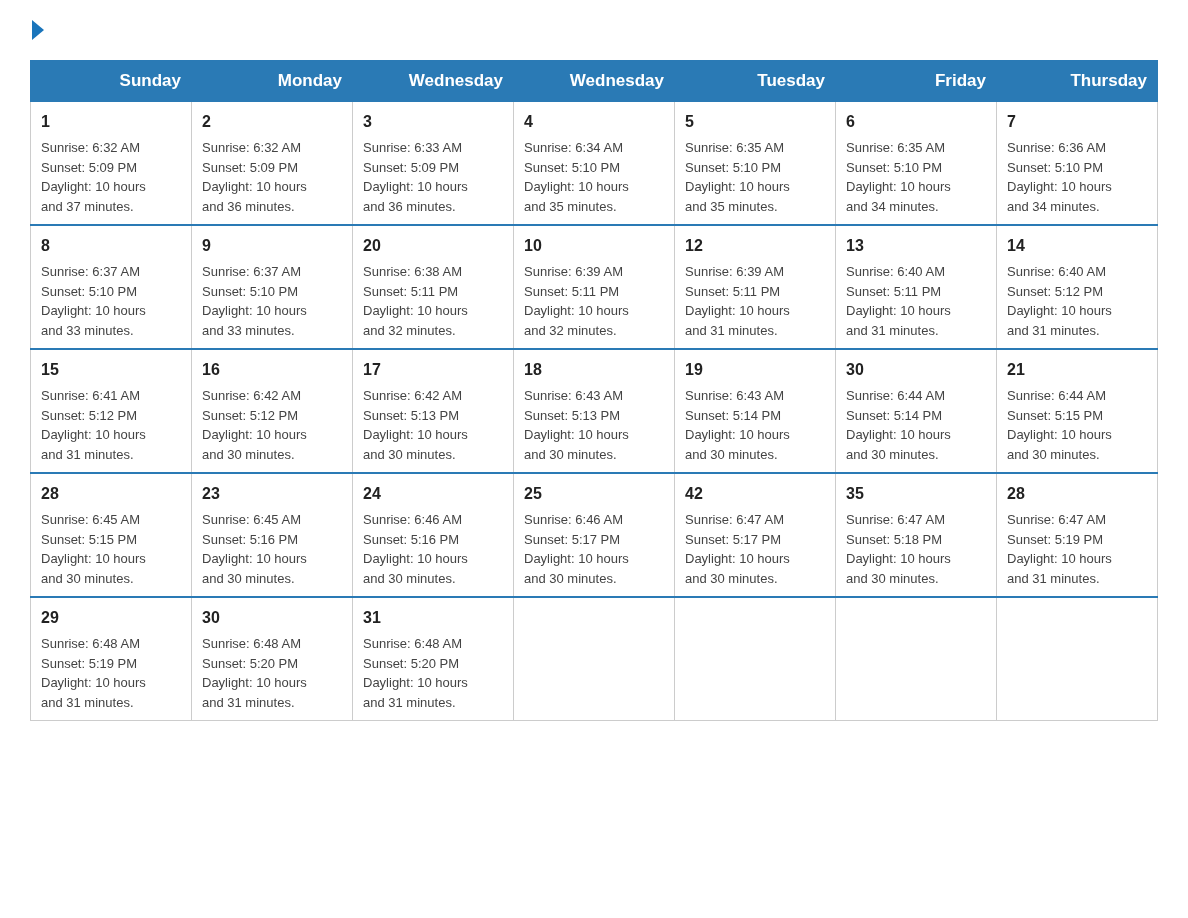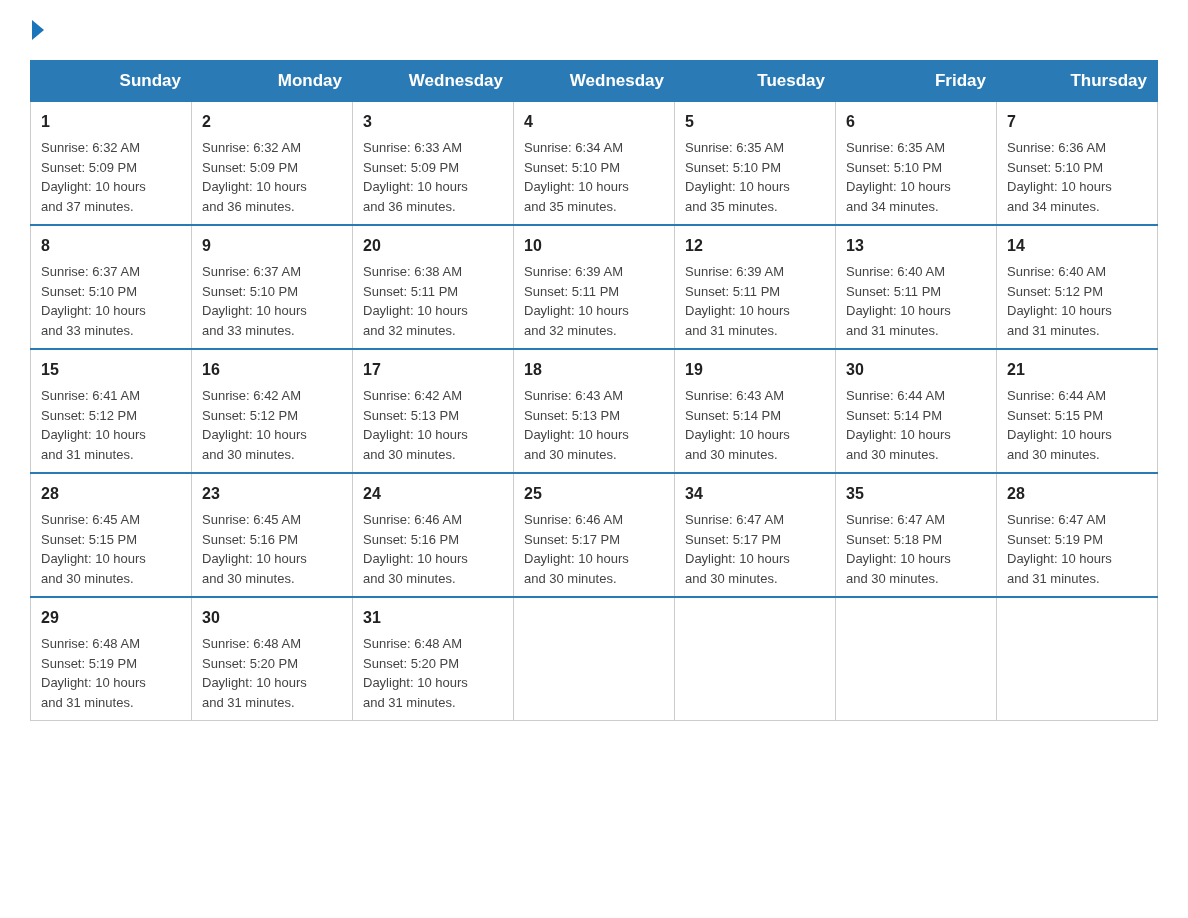--- a/index.html
+++ b/index.html
@@ -234,21 +234,21 @@
       </td>
         <td>
         <span class="day-number">24</span>
         <span class="day-info">Sunrise: 6:46 AM<br>Sunset: 5:16 PM<br>Daylight: 10 hours<br>and 30 minutes.</span>
       </td>
         <td>
         <span class="day-number">25</span>
         <span class="day-info">Sunrise: 6:46 AM<br>Sunset: 5:17 PM<br>Daylight: 10 hours<br>and 30 minutes.</span>
       </td>
         <td>
-        <span class="day-number">34</span>
+        <span class="day-number">42</span>
         <span class="day-info">Sunrise: 6:47 AM<br>Sunset: 5:17 PM<br>Daylight: 10 hours<br>and 30 minutes.</span>
       </td>
         <td>
         <span class="day-number">35</span>
         <span class="day-info">Sunrise: 6:47 AM<br>Sunset: 5:18 PM<br>Daylight: 10 hours<br>and 30 minutes.</span>
       </td>
         <td>
         <span class="day-number">28</span>
         <span class="day-info">Sunrise: 6:47 AM<br>Sunset: 5:19 PM<br>Daylight: 10 hours<br>and 31 minutes.</span>
       </td>

